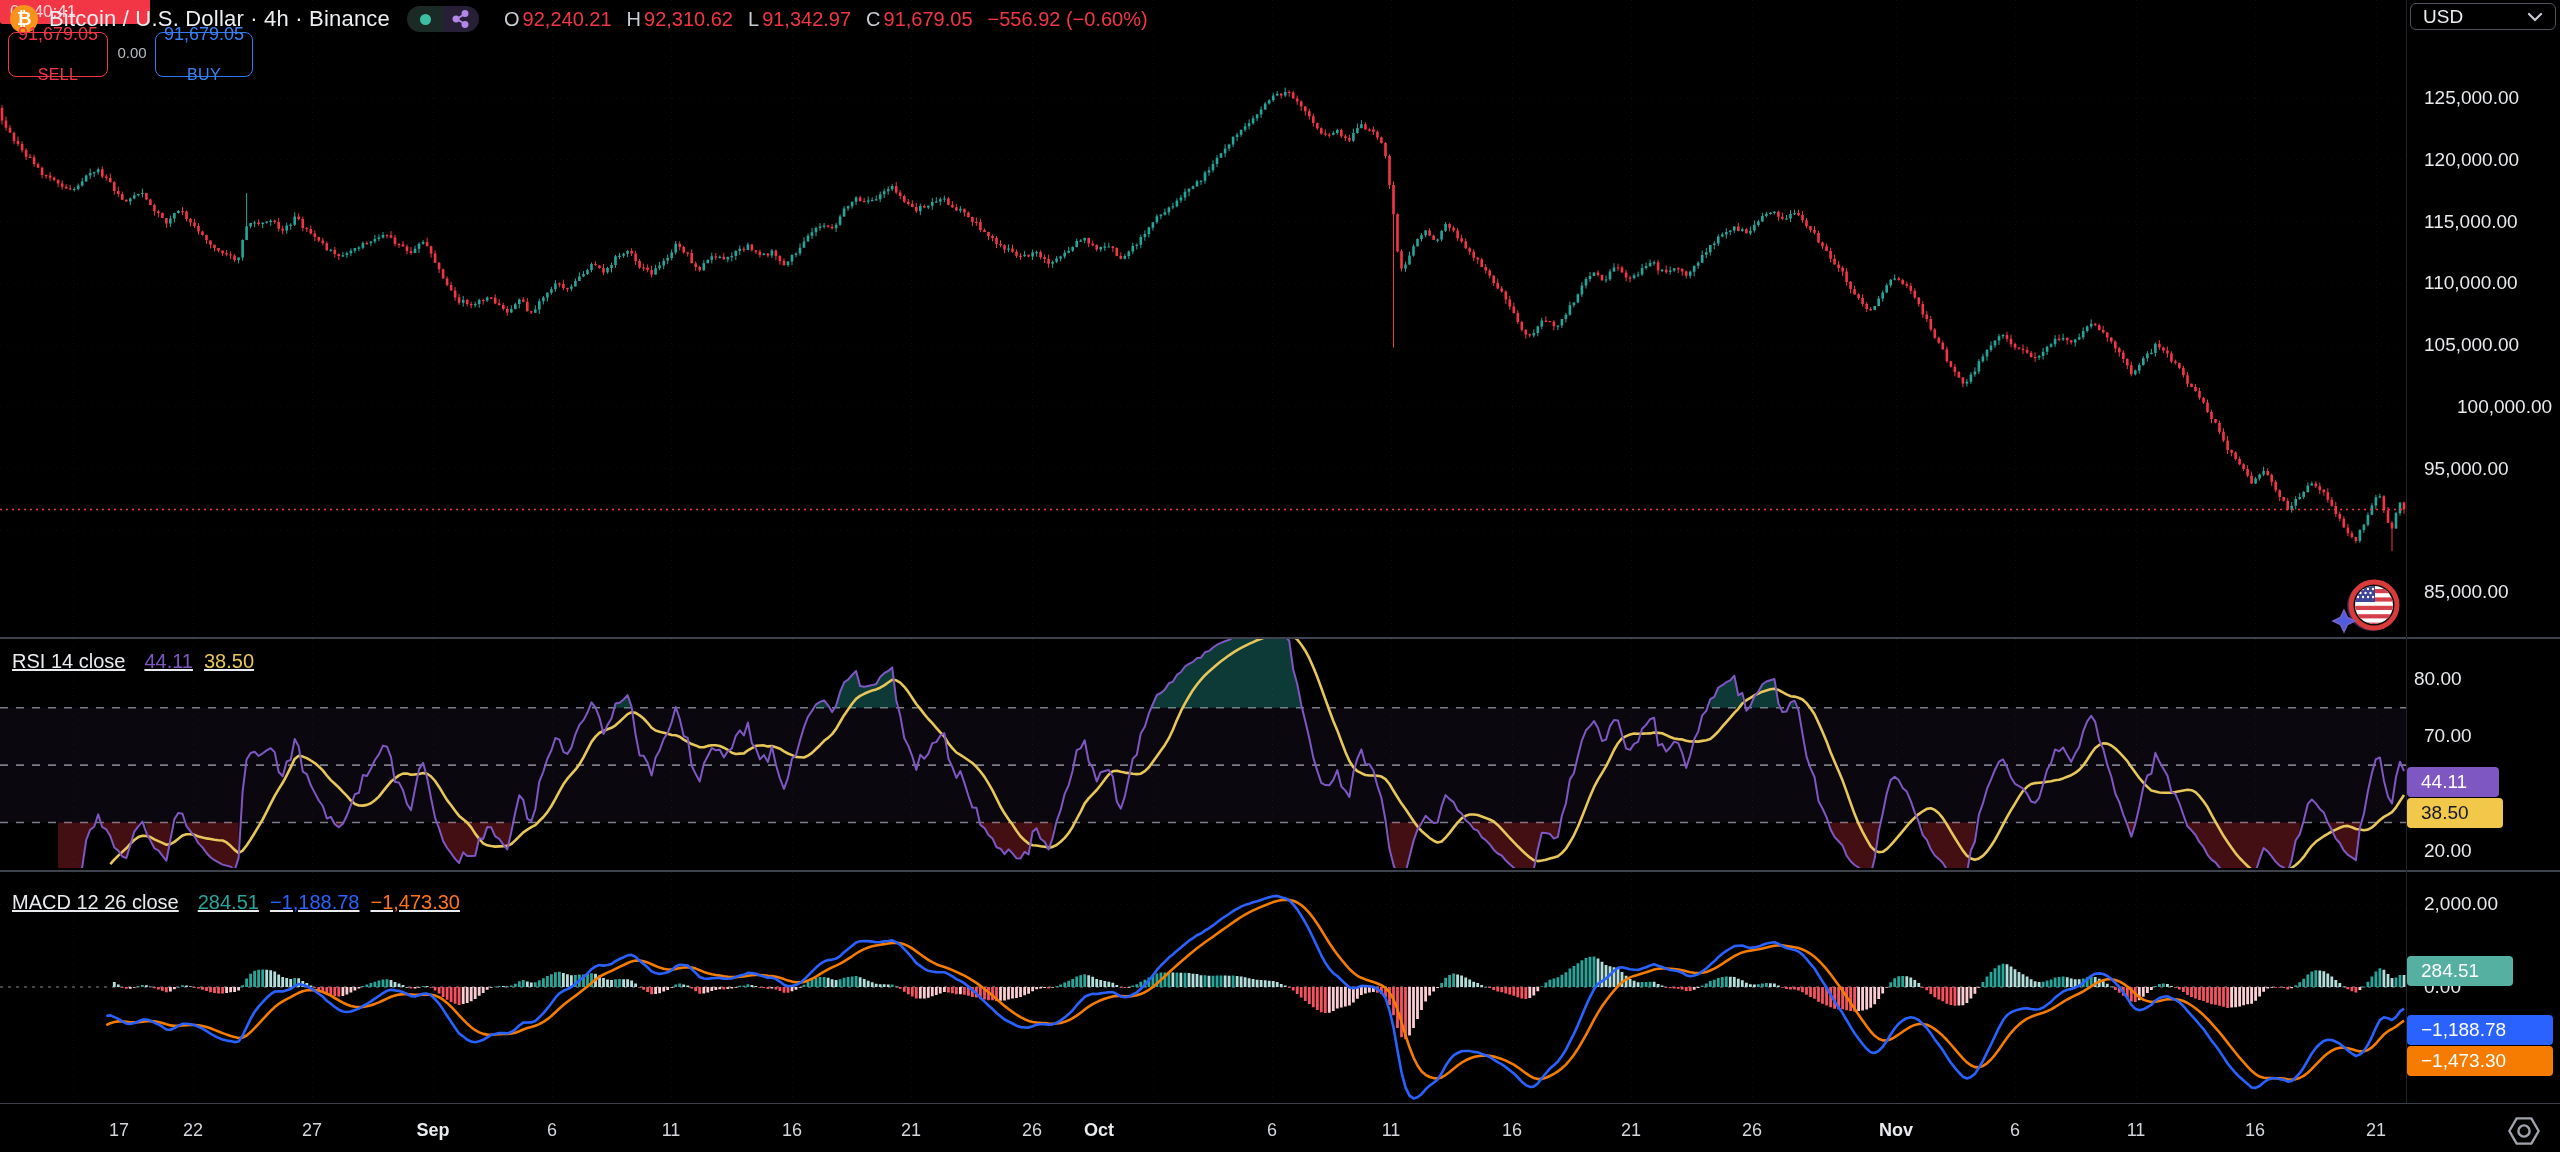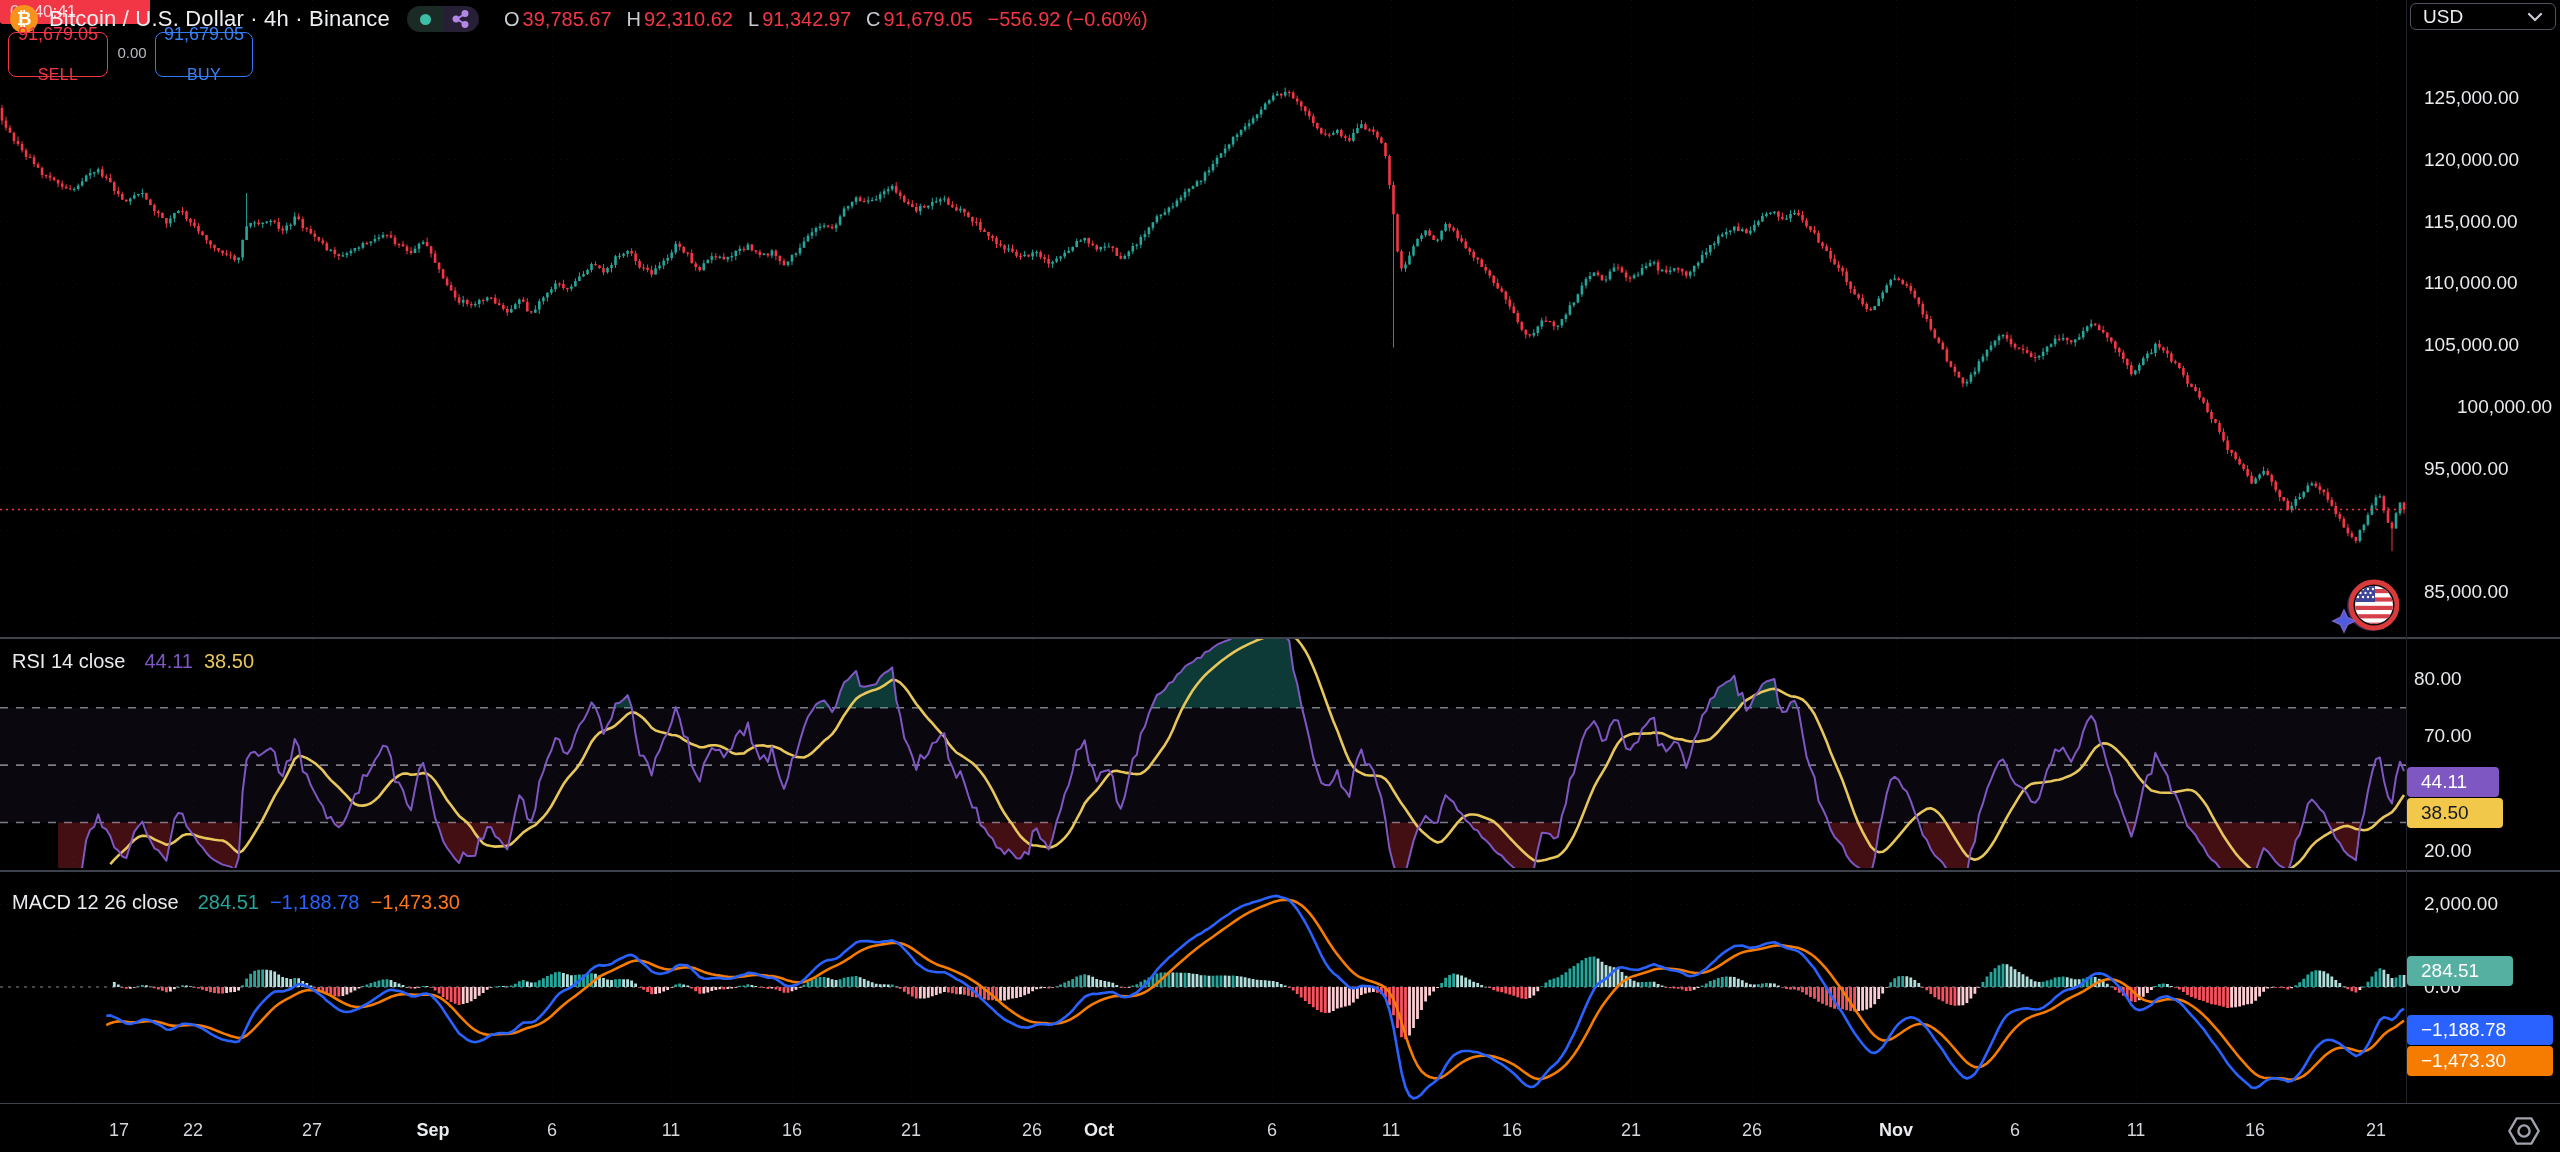--- a/index.html
+++ b/index.html
@@ -35,21 +35,21 @@
   .pax-label{position:absolute;left:2406px;width:185px;padding-left:18px;box-sizing:border-box;color:#e7e9ec;
              font-size:19px;transform:translateY(-50%);z-index:2;}
   .tag{position:absolute;left:2407px;border-radius:4px;display:flex;align-items:center;height:30px;
        font-size:19px;padding-left:14px;box-sizing:border-box;transform:translateY(-50%);z-index:4;}
   .price-tag{left:2406px;width:150px;height:48px;border-radius:3px;background:#f23645;color:#fff;
              display:flex;flex-direction:column;align-items:flex-start;justify-content:center;
              padding-left:10px;box-sizing:border-box;transform:translateY(-50%);z-index:4;}
   .price-tag .cd{font-size:17px;color:rgba(255,255,255,.78);margin-top:1px;}
   .price-tag .lp{font-size:19px;}
   
-  .panel-hdr{display:flex;align-items:flex-end;gap:11px;font-size:20px;color:#e9ebee;}
+  .panel-hdr{display:flex;align-items:flex-end;gap:11px;font-size:20px;color:#e9ebee;text-decoration:underline;}
   
   .sep-h{position:absolute;left:0;width:2560px;height:1.5px;background:#3e424d;z-index:2;}
   .sep-v{position:absolute;top:0;width:1px;height:1103px;left:2406px;background:#202229;z-index:2;}
   
   .time-tick{position:absolute;top:1120px;transform:translateX(-50%);color:#d3d6db;font-size:18px;z-index:3;}
   .time-tick.b{font-weight:700;color:#e9ebee;}
   
   .watermark{left:20px;top:1036px;display:flex;align-items:center;gap:14px;z-index:2;opacity:.95;}
   .wm-text{font-size:38px;font-weight:700;color:#d6d6d8;text-shadow:0 0 8px rgba(0,0,0,.9);letter-spacing:.3px;}
 </style>
@@ -204,21 +204,21 @@
             <circle cx="14" cy="4.5" r="2.6"></circle>
               <circle cx="5" cy="10" r="2.6"></circle>
               <circle cx="14" cy="15.5" r="2.6"></circle>
           </g>
         </svg>
       </div>
     </div>
     <div class="ohlc">
       <span class="grp">
           <span class="lbl">O</span>
-          <span class="val-red">39,785.67</span>
+          <span class="val-red">92,240.21</span>
         </span>
       <span class="grp">
           <span class="lbl">H</span>
           <span class="val-red">92,310.62</span>
         </span>
       <span class="grp">
           <span class="lbl">L</span>
           <span class="val-red">91,342.97</span>
         </span>
       <span class="grp">

